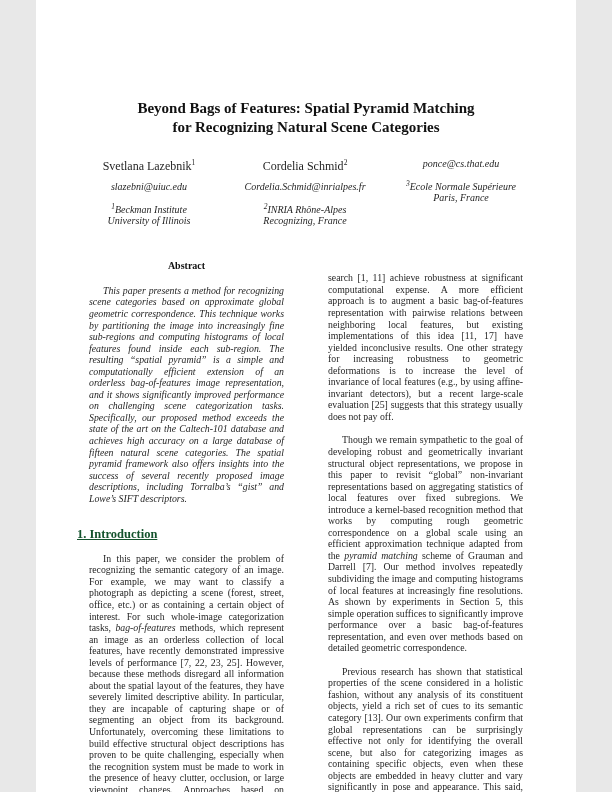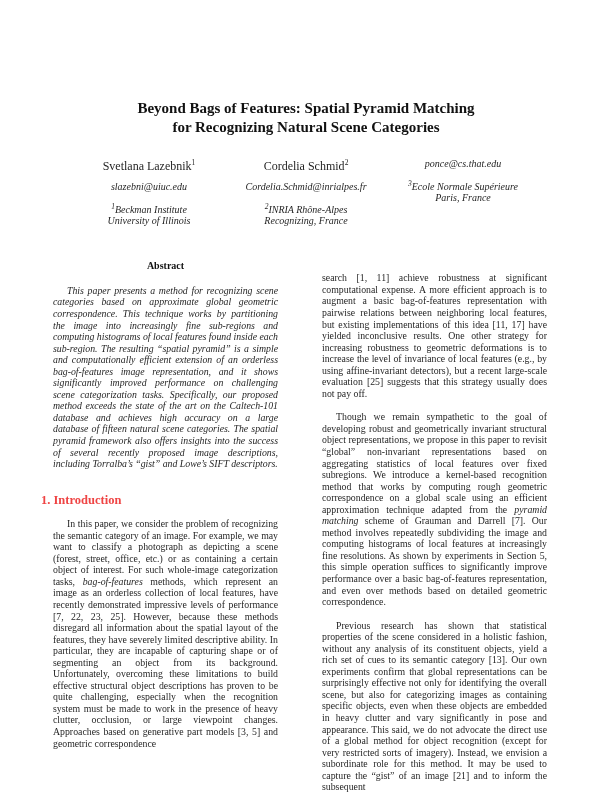--- a/index.html
+++ b/index.html
@@ -2,42 +2,41 @@
 <html><head>
 <meta charset="utf-8">
 <style>
   html, body {
     margin: 0;
     padding: 0;
     background: #e8e8e8;
   }
   .page {
     position: relative;
-    width: 612px;
+    width: 540px;
     height: 792px;
     margin: 0 auto;
     background: #ffffff;
     font-family: "Liberation Serif", "DejaVu Serif", serif;
     color: #1f1f1f;
     overflow: hidden;
     box-sizing: border-box;
     padding-top: 99px;
   }
   .title {
     text-align: center;
     font-weight: bold;
     font-size: 15px;
     line-height: 19px;
     color: #111;
   }
   .authors {
     width: 470px;
     margin: 21px auto 0 auto;
     display: flex;
-    justify-content: space-between;
   }
   .author-col {
     width: 156px;
     text-align: center;
   }
   .author-name {
     font-size: 12px;
     margin-bottom: 7px;
   }
   .author-name sup, .affil sup {
@@ -80,21 +79,22 @@
   .para + .para {
     margin-top: 3px;
   }
   .indent {
     text-indent: 14px;
   }
   .section-heading {
     font-weight: bold;
     font-size: 12.5px;
     margin: 25px 0 12px 0;
-    color: #ef4444;
+    color: #14532d;
+    text-decoration: underline;
   }
 </style>
 </head>
 <body>
 
 <div class="page">
 
   <div class="title">
     <div>Beyond Bags of Features: Spatial Pyramid Matching</div>
     <div>for Recognizing Natural Scene Categories</div>

